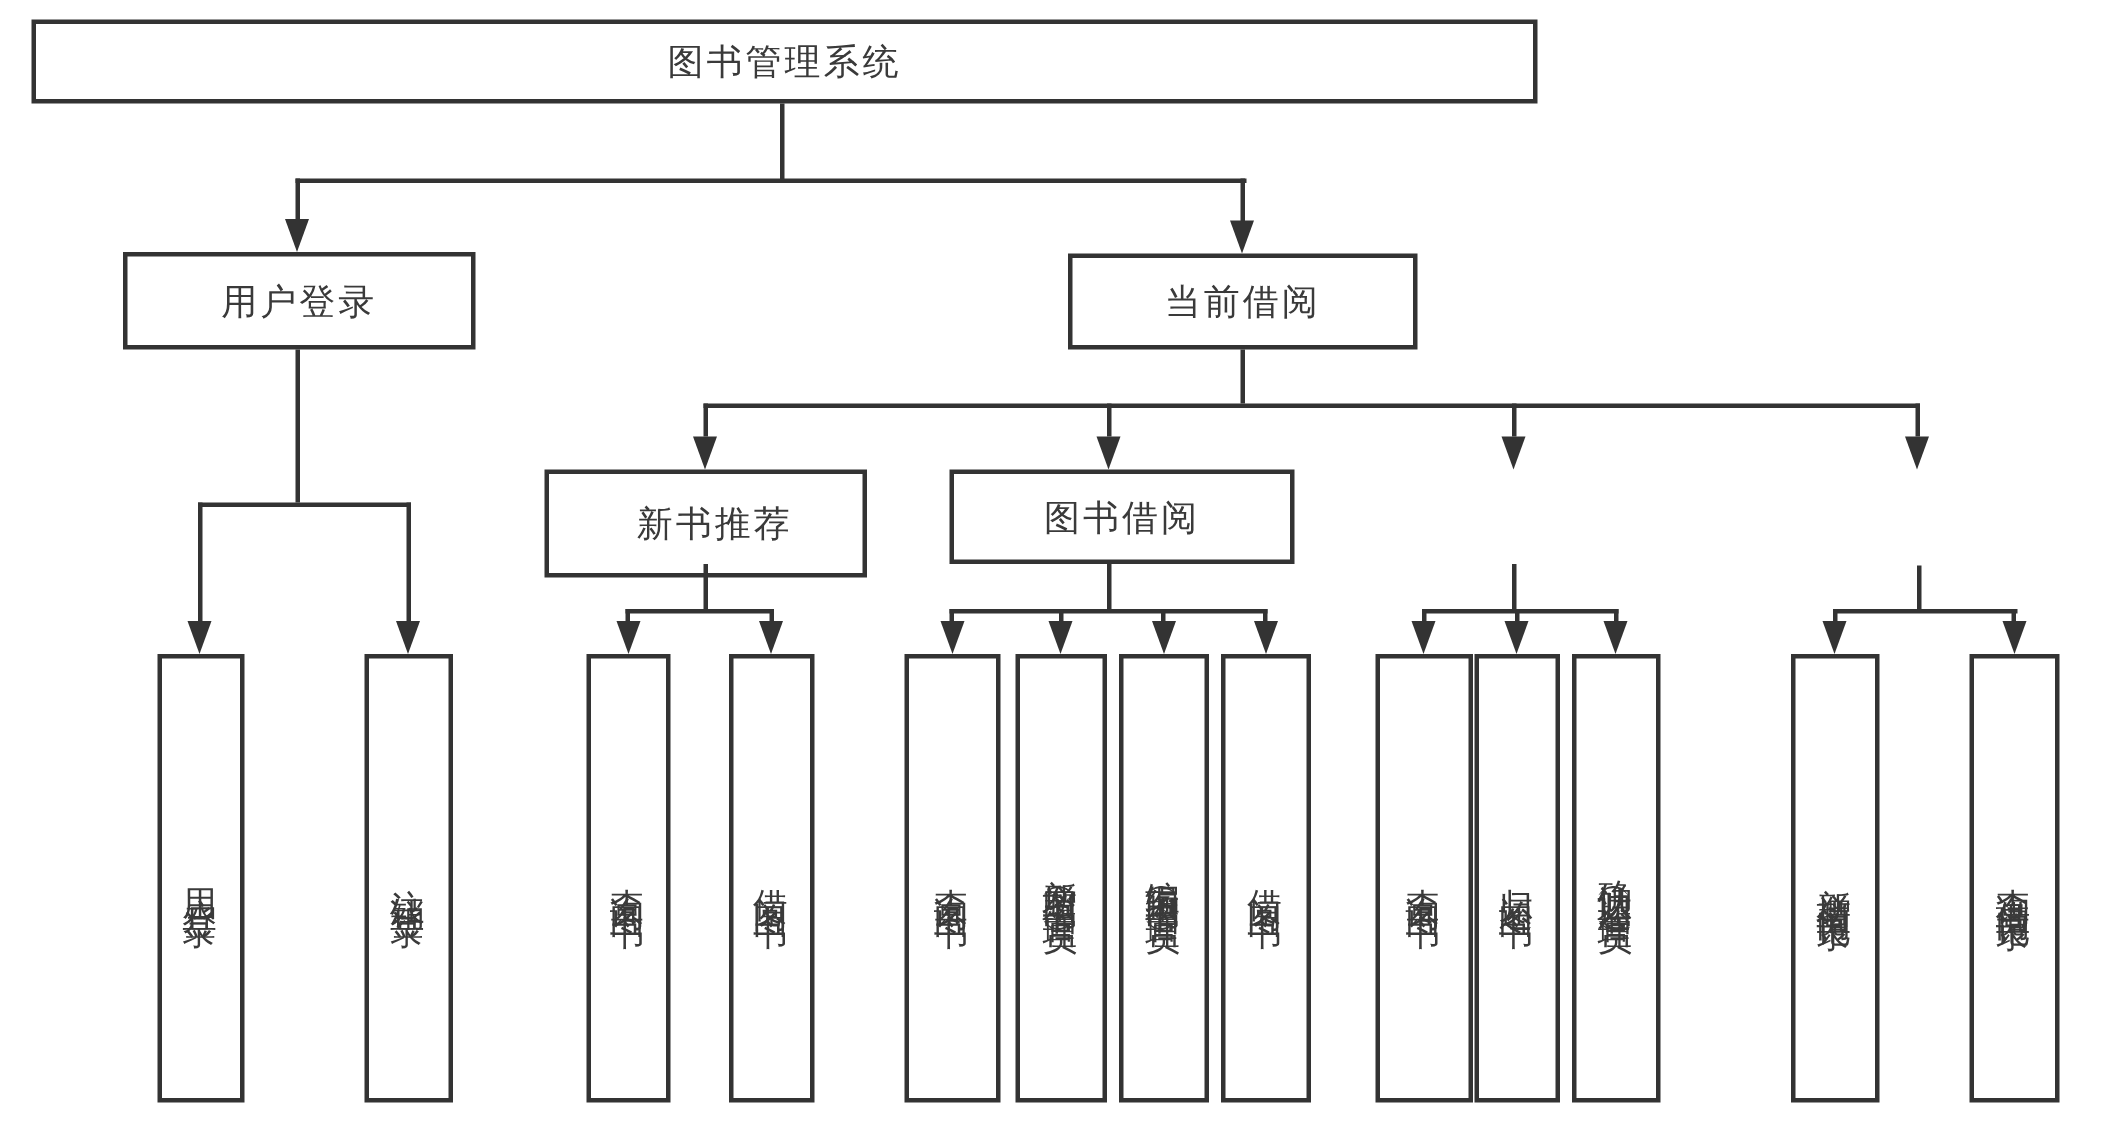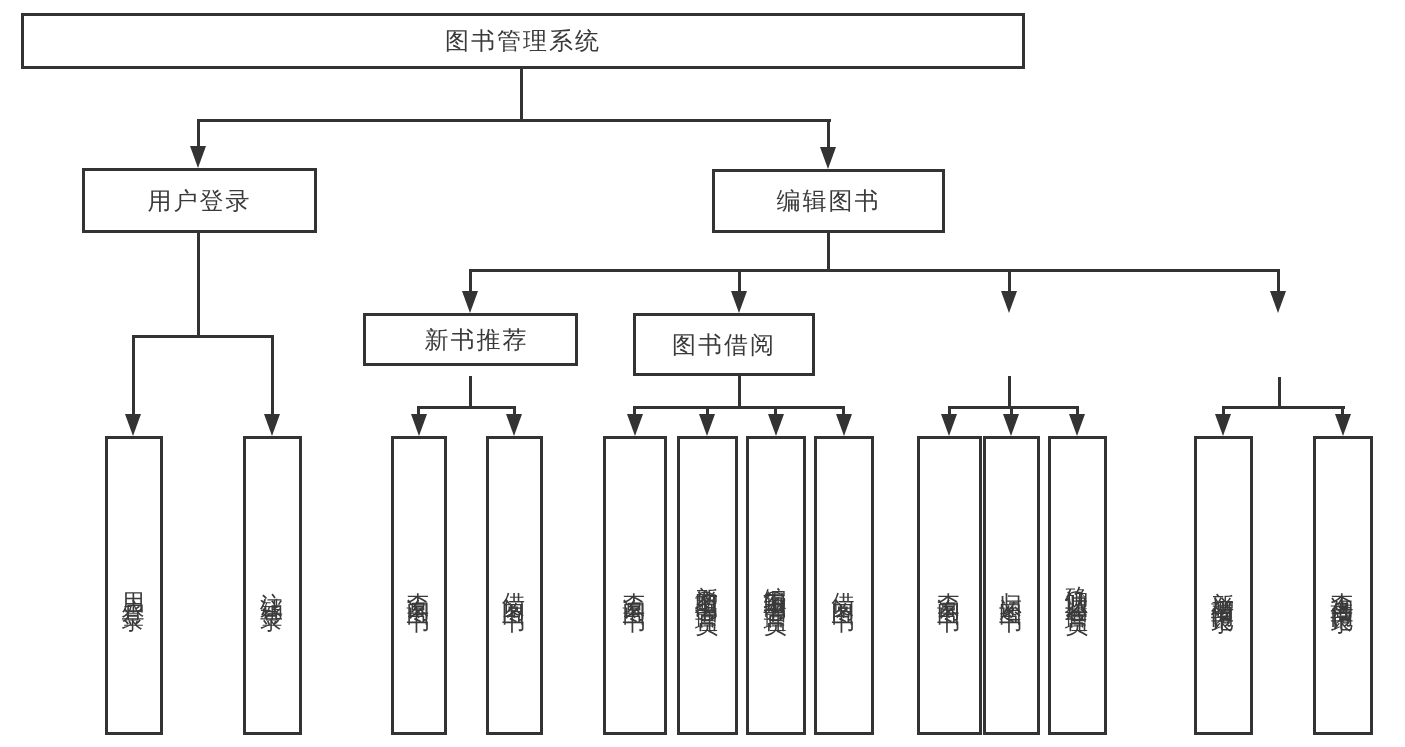--- a/index.html
+++ b/index.html
@@ -38,42 +38,42 @@
   <div class="box" style="left:21px;top:13px;width:1004px;height:56px;">图书管理系统</div>
 
   <div class="vline" style="left:520px;top:69px;width:3px;height:51px;"></div>
   <div class="hline" style="left:197px;top:119px;width:634px;height:3px;"></div>
   <div class="vline" style="left:197px;top:119px;width:3px;height:29px;"></div>
   <div class="arrow" style="left:190px;top:146px;"></div>
   <div class="vline" style="left:827px;top:119px;width:3px;height:30px;"></div>
   <div class="arrow" style="left:820px;top:147px;"></div>
 
   <div class="box" style="left:82px;top:168px;width:235px;height:65px;">用户登录</div>
-  <div class="box" style="left:712px;top:169px;width:233px;height:64px;">编辑图书</div>
+  <div class="box" style="left:712px;top:169px;width:233px;height:64px;">当前借阅</div>
 
   <div class="vline" style="left:197px;top:233px;width:3px;height:102px;"></div>
   <div class="hline" style="left:132px;top:335px;width:142px;height:3px;"></div>
   <div class="vline" style="left:132px;top:335px;width:3px;height:79px;"></div>
   <div class="arrow" style="left:125px;top:414px;"></div>
   <div class="vline" style="left:271px;top:335px;width:3px;height:79px;"></div>
   <div class="arrow" style="left:264px;top:414px;"></div>
 
   <div class="vline" style="left:827px;top:233px;width:3px;height:36px;"></div>
   <div class="hline" style="left:469px;top:269px;width:811px;height:3px;"></div>
   <div class="vline" style="left:469px;top:269px;width:3px;height:22px;"></div>
   <div class="arrow" style="left:462px;top:291px;"></div>
   <div class="vline" style="left:738px;top:269px;width:3px;height:22px;"></div>
   <div class="arrow" style="left:731px;top:291px;"></div>
   <div class="vline" style="left:1008px;top:269px;width:3px;height:22px;"></div>
   <div class="arrow" style="left:1001px;top:291px;"></div>
   <div class="vline" style="left:1277px;top:269px;width:3px;height:22px;"></div>
   <div class="arrow" style="left:1270px;top:291px;"></div>
 
-  <div class="box" style="left:363px;top:313px;width:215px;height:53px;padding-left:12px;">新书推荐</div>
-  <div class="box" style="left:633px;top:313px;width:182px;height:63px;">图书借阅</div>
+  <div class="box" style="left:363px;top:313px;width:215px;height:72px;padding-left:12px;">新书推荐</div>
+  <div class="box" style="left:633px;top:313px;width:230px;height:63px;">图书借阅</div>
 
   <div class="vline" style="left:469px;top:376px;width:3px;height:30px;"></div>
   <div class="hline" style="left:417px;top:406px;width:99px;height:3px;"></div>
   <div class="vline" style="left:417px;top:406px;width:3px;height:10px;"></div>
   <div class="arrow" style="left:411px;top:414px;"></div>
   <div class="vline" style="left:513px;top:406px;width:3px;height:10px;"></div>
   <div class="arrow" style="left:506px;top:414px;"></div>
 
   <div class="vline" style="left:738px;top:376px;width:3px;height:30px;"></div>
   <div class="hline" style="left:633px;top:406px;width:212px;height:3px;"></div>

